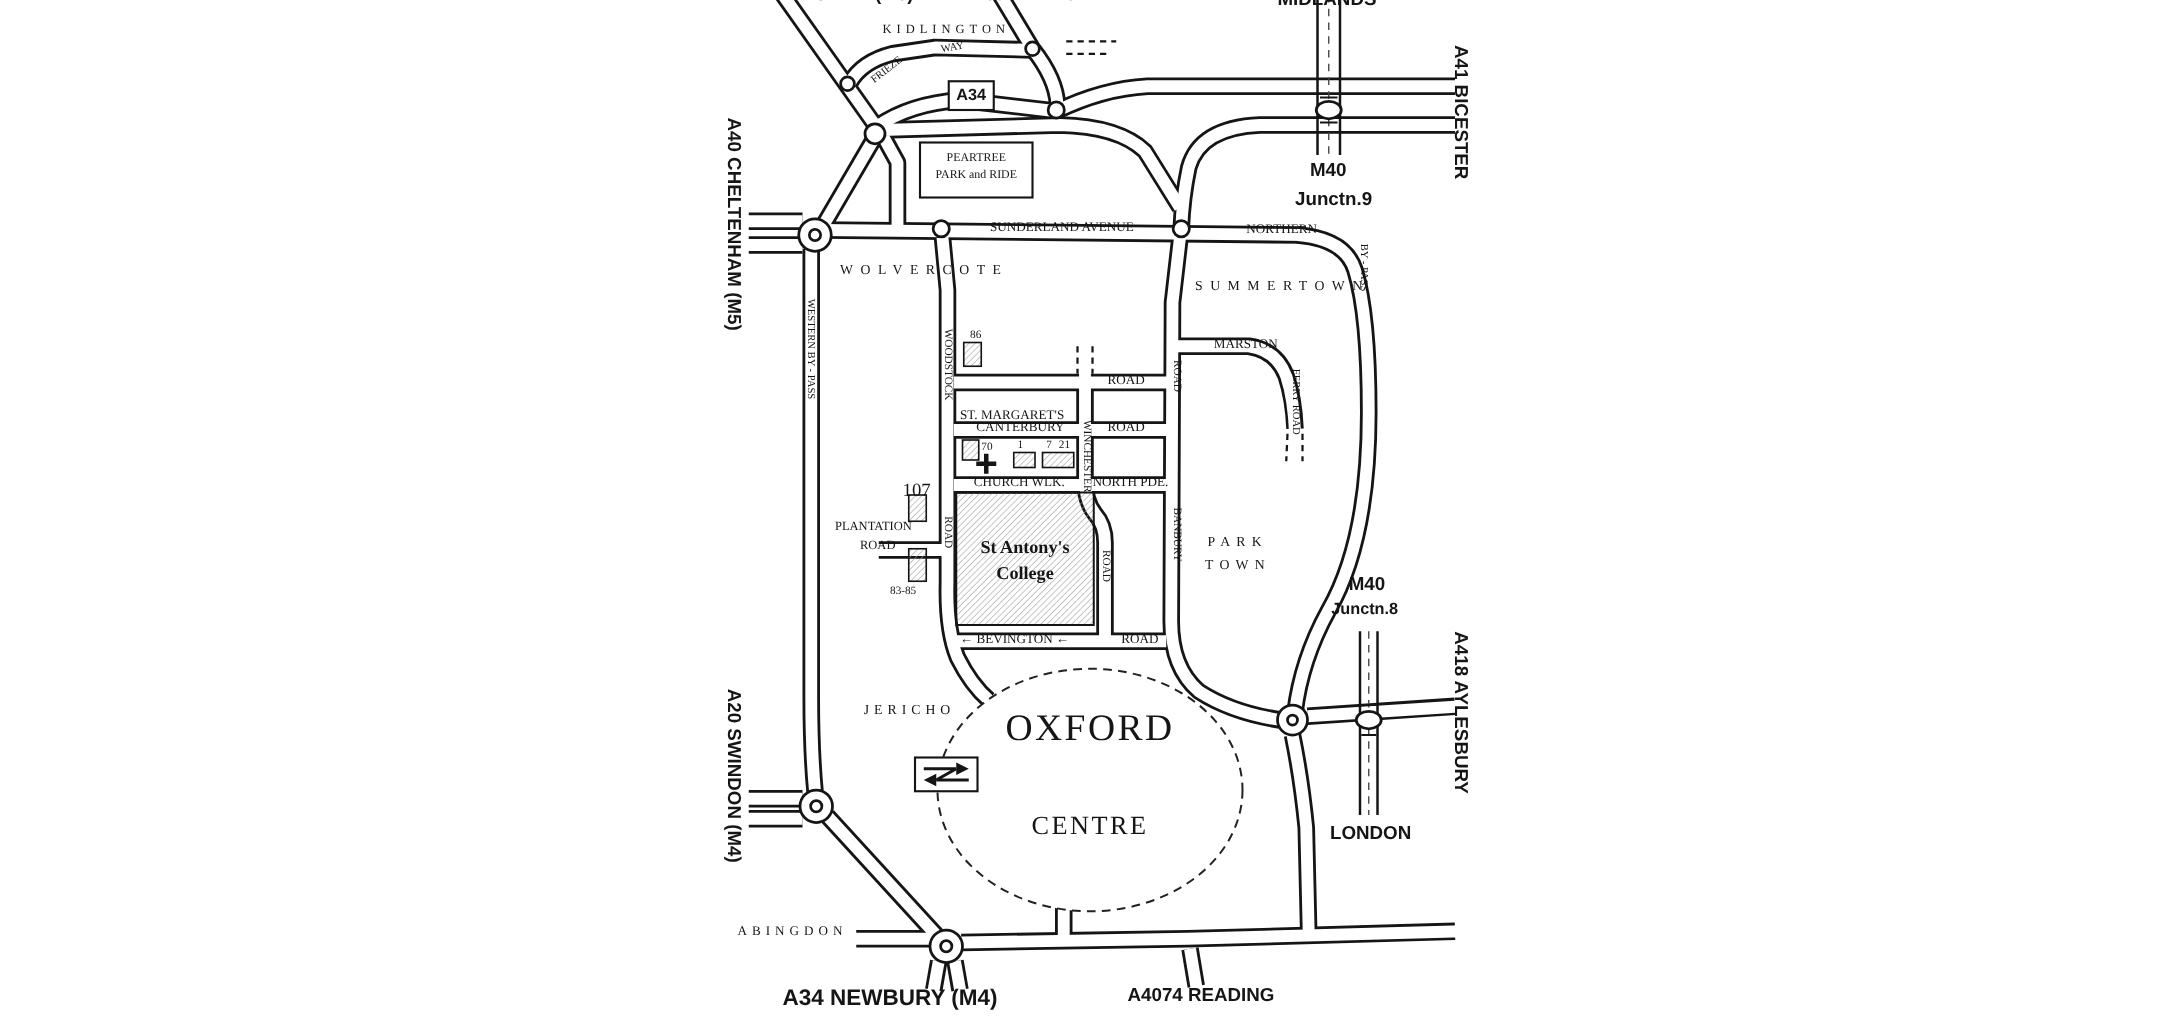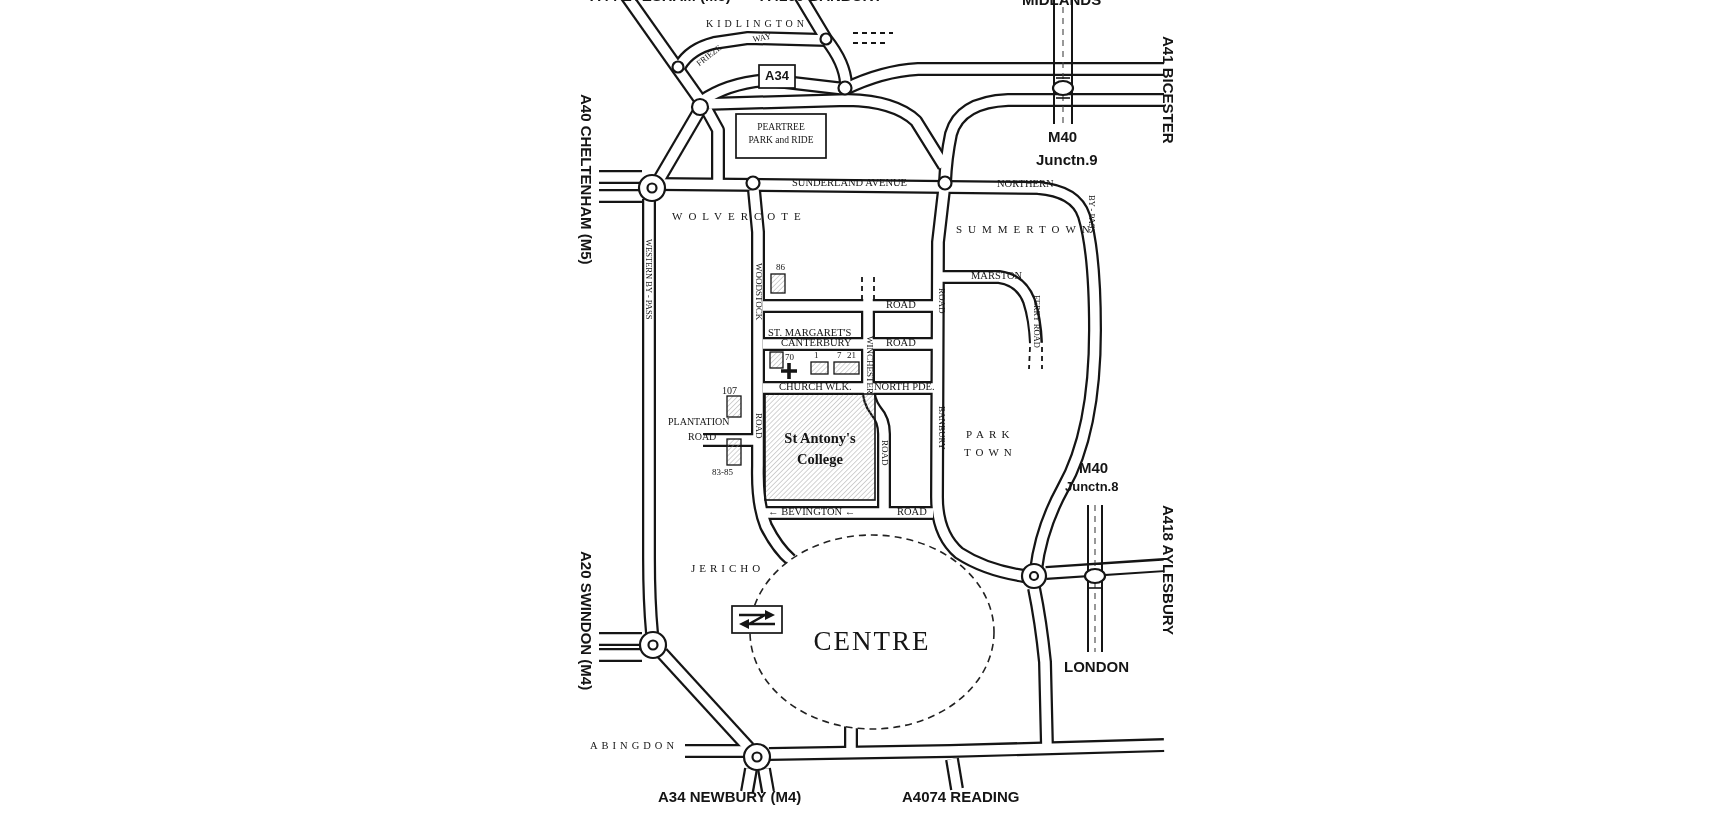--- a/index.html
+++ b/index.html
@@ -184,21 +184,21 @@
 <div class="lbl sb" style="left:1022px;top:-8px;font-size:15px;">MIDLANDS</div>
 <div class="lbl sb v" style="left:1176px;top:36px;font-size:15px;">A41 BICESTER</div>
 <div class="lbl sb" style="left:1048px;top:129px;font-size:15px;">M40</div>
 <div class="lbl sb" style="left:1036px;top:152px;font-size:15px;">Junctn.9</div>
 <div class="lbl sb v" style="left:594px;top:94px;font-size:15px;">A40 CHELTENHAM (M5)</div>
 <div class="lbl sb v" style="left:594px;top:551px;font-size:15px;">A20 SWINDON (M4)</div>
 <div class="lbl sb" style="left:1079px;top:460px;font-size:15px;">M40</div>
 <div class="lbl sb" style="left:1065px;top:480px;font-size:13px;">Junctn.8</div>
 <div class="lbl sb v" style="left:1176px;top:505px;font-size:15px;">A418 AYLESBURY</div>
 <div class="lbl sb" style="left:1064px;top:659px;font-size:15px;">LONDON</div>
-<div class="lbl sb" style="left:658px;top:789px;font-size:15px;">A34 NEWBURY (M4)</div>
+<div class="lbl sb" style="left:626px;top:789px;font-size:18px;">A34 NEWBURY (M4)</div>
 <div class="lbl sb" style="left:902px;top:789px;font-size:15px;">A4074 READING</div>
 <div class="lbl sb ctr" style="left:759px;top:69px;width:36px;font-size:13px;">A34</div>
 
 <div class="lbl se" style="left:706px;top:19px;font-size:10px;letter-spacing:4px;">KIDLINGTON</div>
 <div class="lbl se" style="left:672px;top:211px;font-size:11px;letter-spacing:6px;">WOLVERCOTE</div>
 <div class="lbl se" style="left:956px;top:224px;font-size:11px;letter-spacing:6px;">SUMMERTOWN</div>
 <div class="lbl se" style="left:966px;top:429px;font-size:11px;letter-spacing:5px;">PARK</div>
 <div class="lbl se" style="left:964px;top:447px;font-size:11px;letter-spacing:5px;">TOWN</div>
 <div class="lbl se" style="left:691px;top:563px;font-size:11px;letter-spacing:4px;">JERICHO</div>
 <div class="lbl se" style="left:590px;top:741px;font-size:10.5px;letter-spacing:4px;">ABINGDON</div>
@@ -225,23 +225,24 @@
 <div class="lbl se v" style="left:1041px;top:295px;font-size:8.5px;">FERRY ROAD</div>
 <div class="lbl se" style="left:768px;top:507px;font-size:10.5px;">← BEVINGTON ←</div>
 <div class="lbl se" style="left:897px;top:507px;font-size:10.5px;">ROAD</div>
 <div class="lbl se" style="left:668px;top:417px;font-size:10px;">PLANTATION</div>
 <div class="lbl se" style="left:688px;top:432px;font-size:10px;">ROAD</div>
 
 <div class="lbl se ctr" style="left:736px;top:123px;width:90px;font-size:9.5px;">PEARTREE</div>
 <div class="lbl se ctr" style="left:736px;top:136px;width:90px;font-size:9.5px;">PARK and RIDE</div>
 <div class="lbl se ctr" style="left:765px;top:431px;width:110px;font-size:14.5px;font-weight:bold;">St Antony's</div>
 <div class="lbl se ctr" style="left:765px;top:452px;width:110px;font-size:14.5px;font-weight:bold;">College</div>
-<div class="lbl se ctr" style="left:742px;top:628px;width:260px;font-size:27px;letter-spacing:2px;">CENTRE</div>
+<div class="lbl se ctr" style="left:742px;top:568px;width:260px;font-size:30px;letter-spacing:2px;">OXFORD</div>
+<div class="lbl se ctr" style="left:742px;top:650px;width:260px;font-size:21px;letter-spacing:2px;">CENTRE</div>
 
 <div class="lbl se" style="left:776px;top:263px;font-size:9px;">86</div>
-<div class="lbl se" style="left:722px;top:386px;font-size:10px;">107</div>
+<div class="lbl se" style="left:722px;top:386px;font-size:15px;">107</div>
 <div class="lbl se" style="left:712px;top:468px;font-size:9px;">83-85</div>
 <div class="lbl se" style="left:785px;top:353px;font-size:9px;">70</div>
 <div class="lbl se" style="left:814px;top:351px;font-size:9px;">1</div>
 <div class="lbl se" style="left:837px;top:351px;font-size:9px;">7</div>
 <div class="lbl se" style="left:847px;top:351px;font-size:9px;">21</div>
 
 </div>
 
 </body></html>

